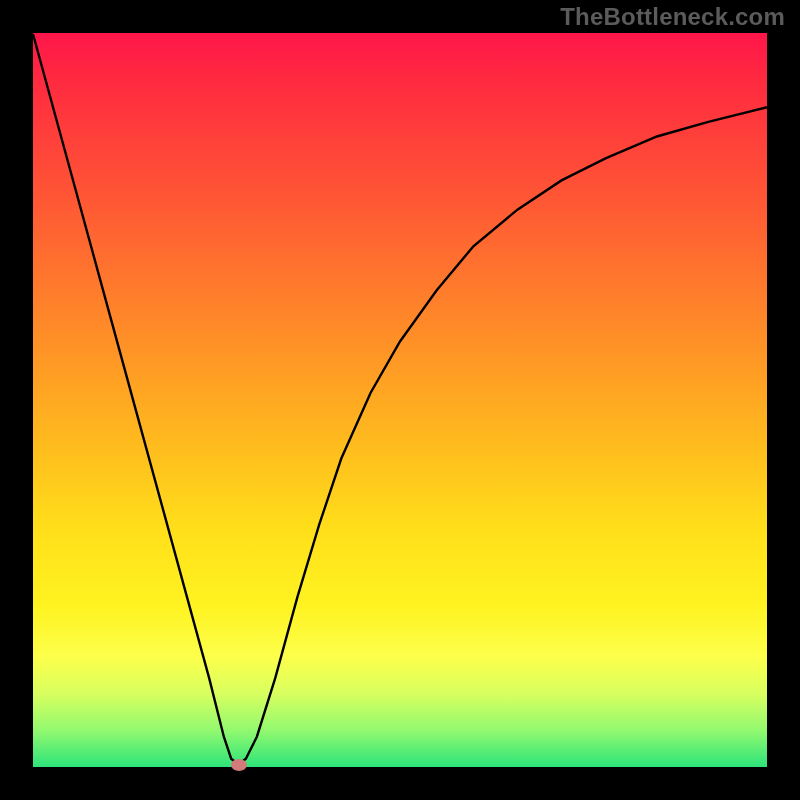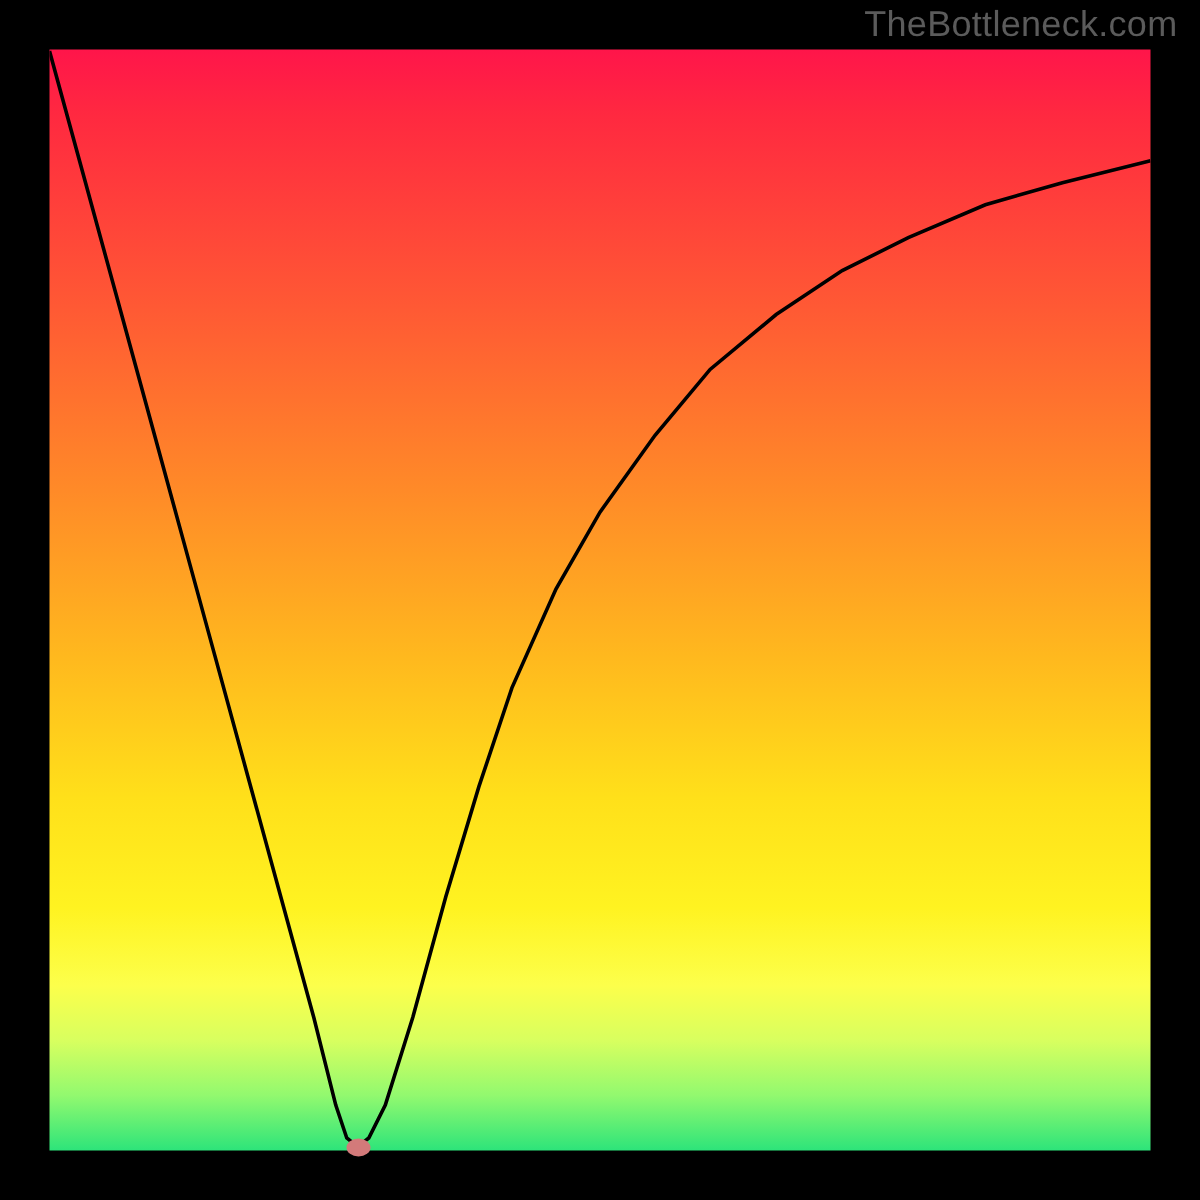--- a/index.html
+++ b/index.html
@@ -47,21 +47,21 @@
     left: 0;
     width: 734px;
     height: 734px;
   }
   .watermark {
     position: absolute;
     top: 3px;
     right: 15px;
     color: #5b5b5b;
     font-size: 24px;
-    font-weight: 400;
+    font-weight: 700;
     letter-spacing: 0.2px;
   }
   .minpoint {
     position: absolute;
     width: 16px;
     height: 12px;
     background: #d37a7a;
     border-radius: 50%;
     left: 222px;    
     top: 721px;

